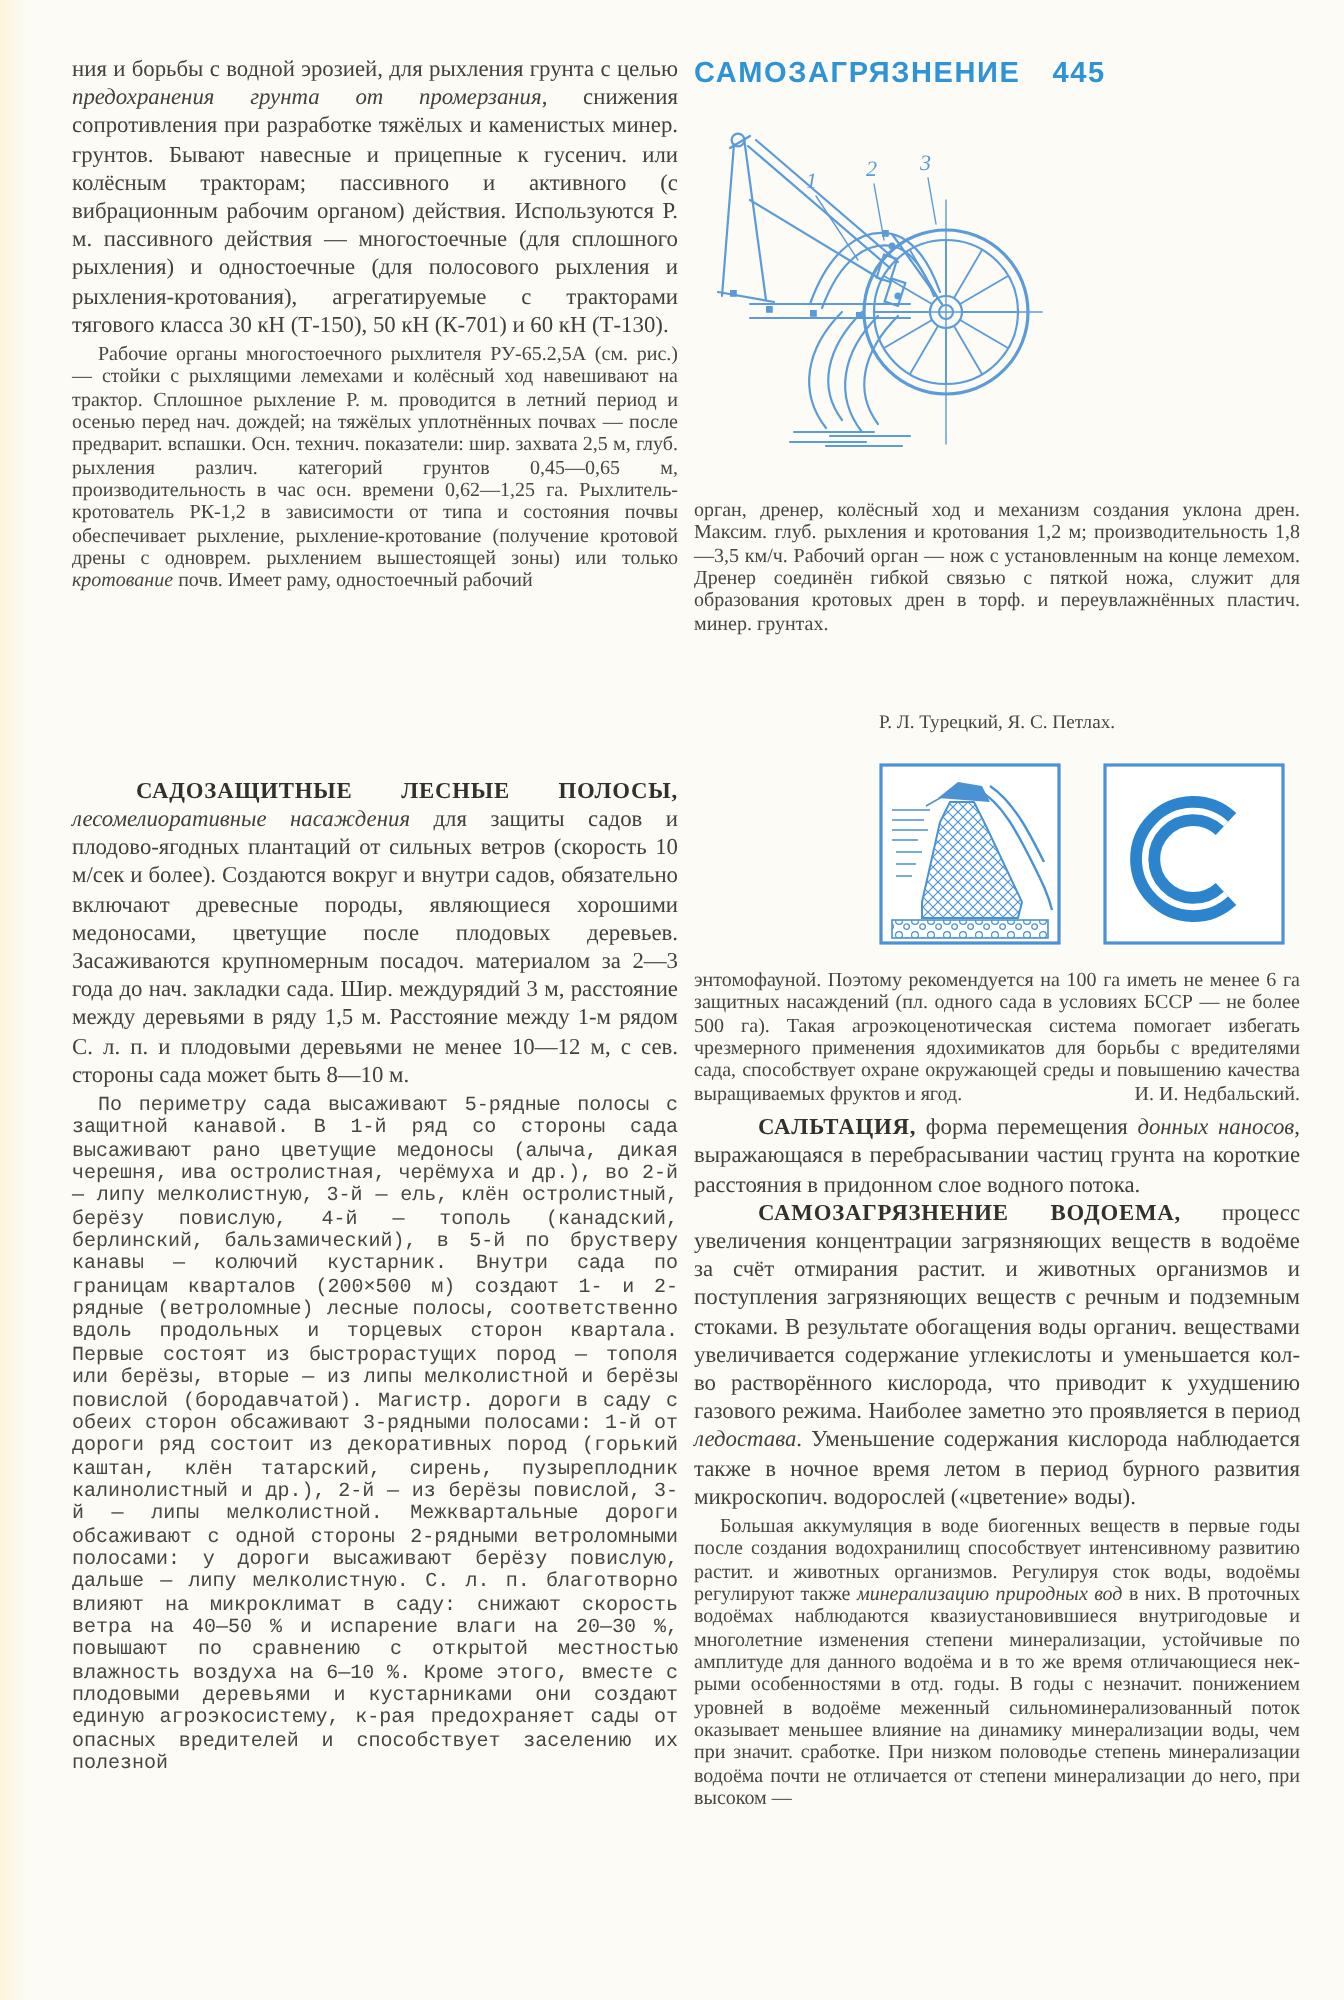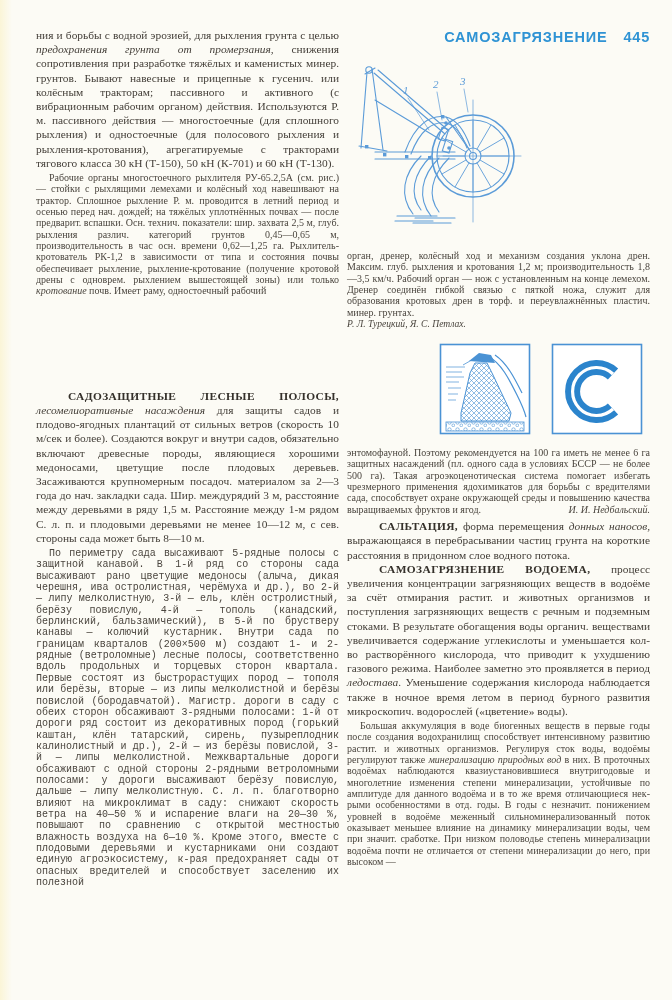--- a/index.html
+++ b/index.html
@@ -16,25 +16,25 @@
   .col { position:absolute; top:28px; width:303px; }
   .col-left  { left:36px; }
   .col-right { left:347px; }
 
   p { margin:0; }
   .t-n { font-size:11.4px; line-height:14.2px; text-align:justify; color:#45403a; }
   .t-s { font-size:10px;  line-height:11.35px; text-align:justify; color:#4a453e; }
   .ind { text-indent:13px; }
   .it  { font-style:italic; }
   .term { font-weight:bold; color:#34302a; letter-spacing:.4px;margin-left:32px; }
-  .sig { text-align:left; font-style:italic; font-size:9.6px; line-height:12px; color:#4a453e; }
-  .sig-inline { float:right; font-style:italic; }
+  .sig { text-align:center; font-size:9.6px; line-height:12px; color:#4a453e;margin-top:38px; }
+  .sig-inline { float:right; }
 
   .runhead {
-    text-align:right; font-family:"Liberation Sans", sans-serif;
+    text-align:left; font-family:"Liberation Sans", sans-serif;
     font-weight:bold; font-size:14.5px; line-height:18px;
     color:#2f93d4; letter-spacing:.8px; white-space:nowrap;
   }
   .runhead .rh-page { margin-left:16px; }
 
   .figure { position:relative; height:194px; margin-top:10px; }
   .fig-svg { position:absolute; left:-2px; top:0; }
   .caption {
     position:absolute; right:0; top:126px; width:114px;
     font-size:9.3px; line-height:11px; color:#2f8fd0; text-align:left;

